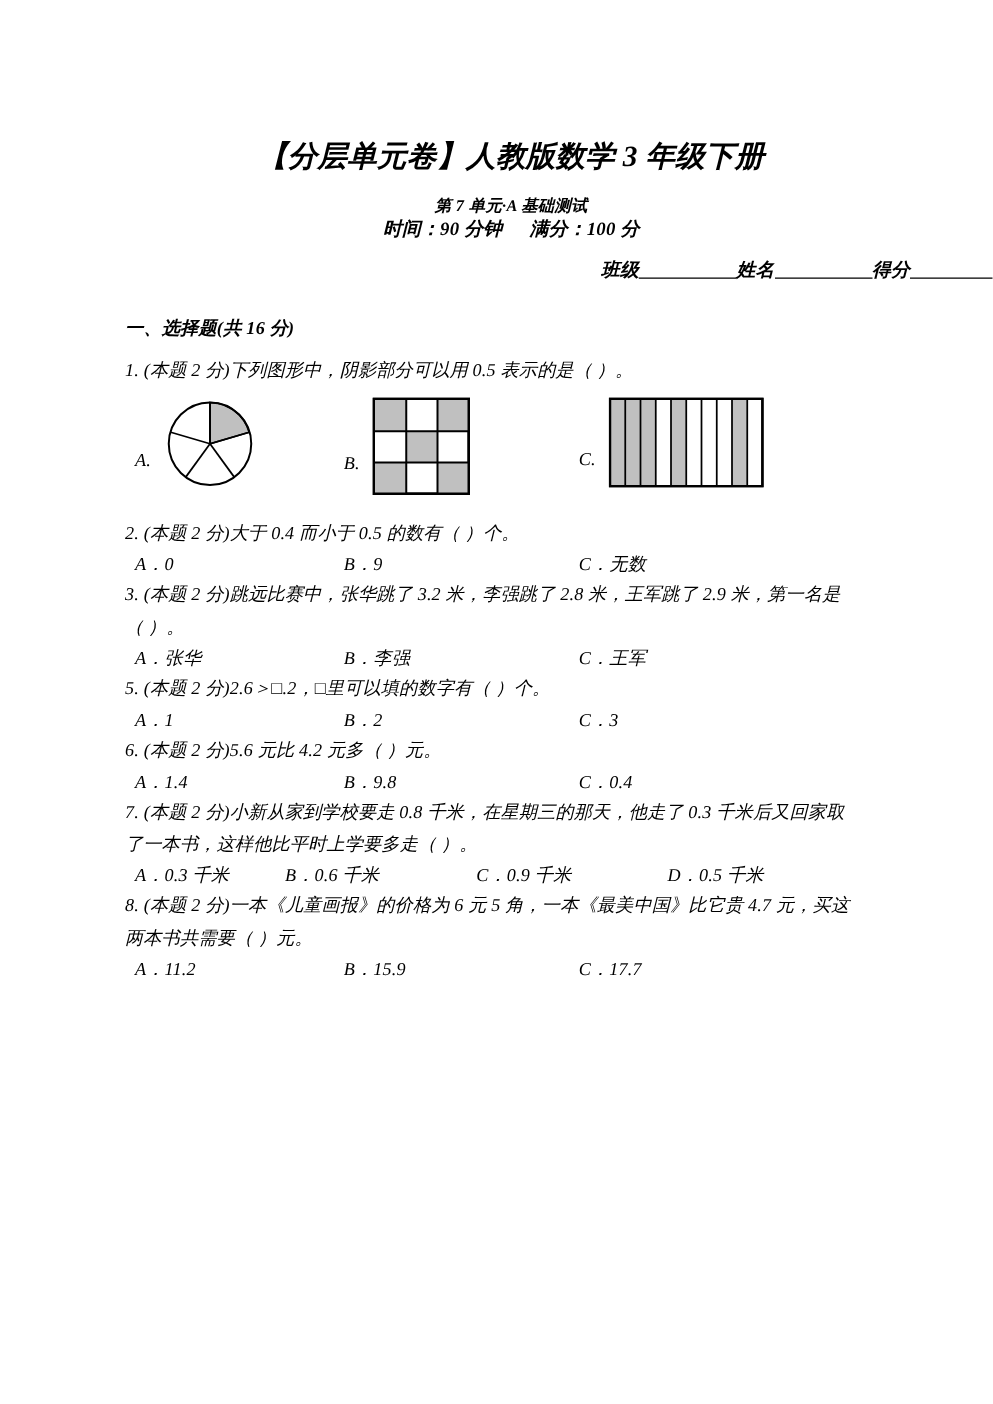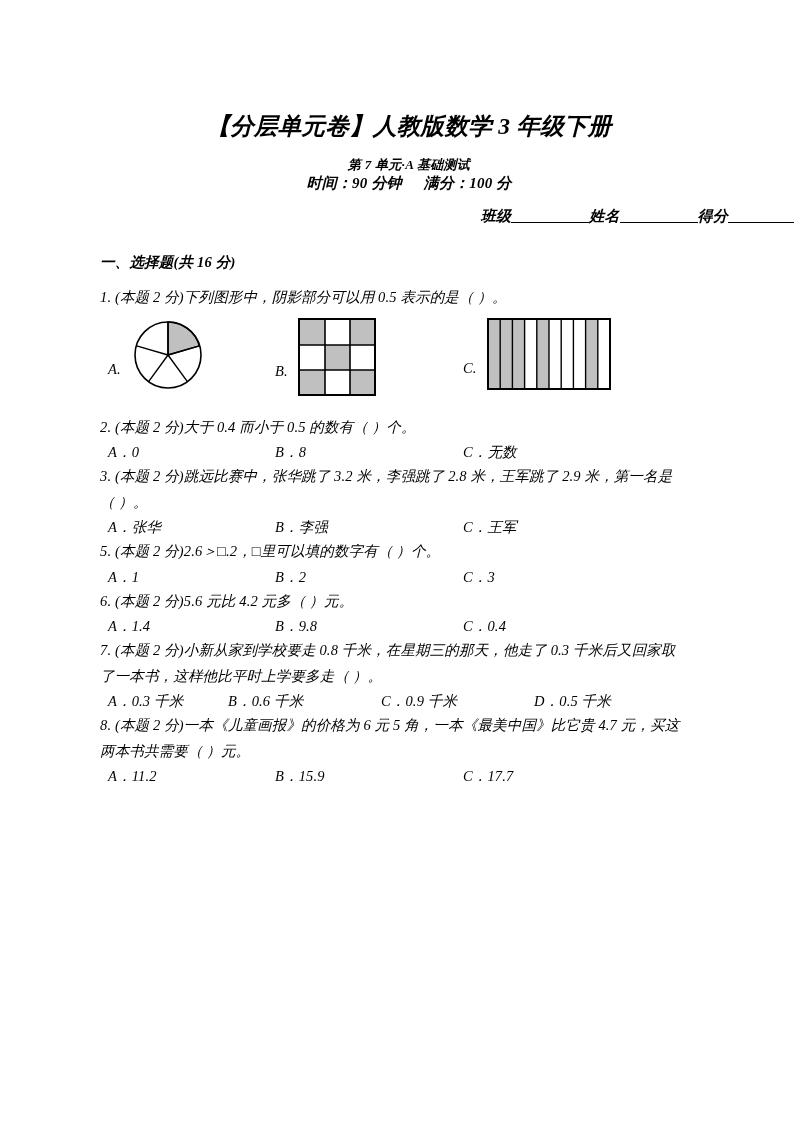--- a/index.html
+++ b/index.html
@@ -233,21 +233,21 @@
       </div>
     </div>
 
     <div class="question">
       <div class="q-stem">
         <span class="q-num">2.</span>
         <span class="q-score">(本题 2 分)</span><span>大于 0.4 而小于 0.5 的数有（    ）个。</span>
       </div>
       <div class="options">
         <span class="opt opt-a">A．0</span>
-        <span class="opt opt-b">B．8</span>
+        <span class="opt opt-b">B．9</span>
         <span class="opt opt-c">C．无数</span>
       </div>
     </div>
 
     <div class="question">
       <div class="q-stem">
         <span class="q-num">3.</span>
         <span class="q-score">(本题 2 分)</span><span>跳远比赛中，张华跳了 3.2 米，李强跳了 2.8 米，王军跳了 2.9 米，第一名是</span>
       </div>
       <div class="q-stem">（    ）。</div>

